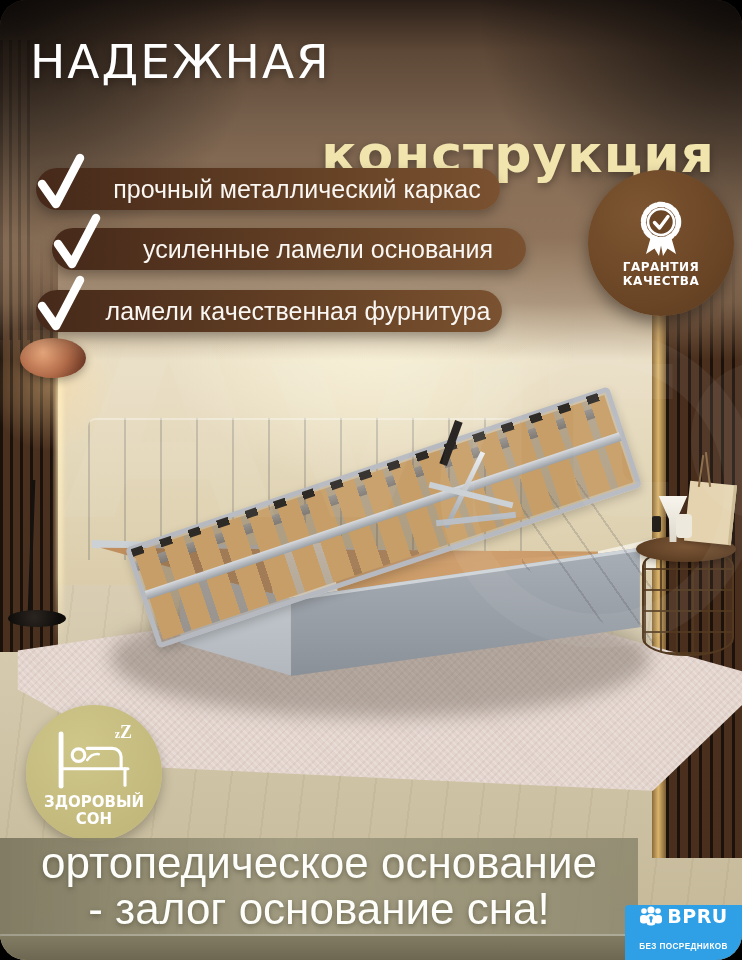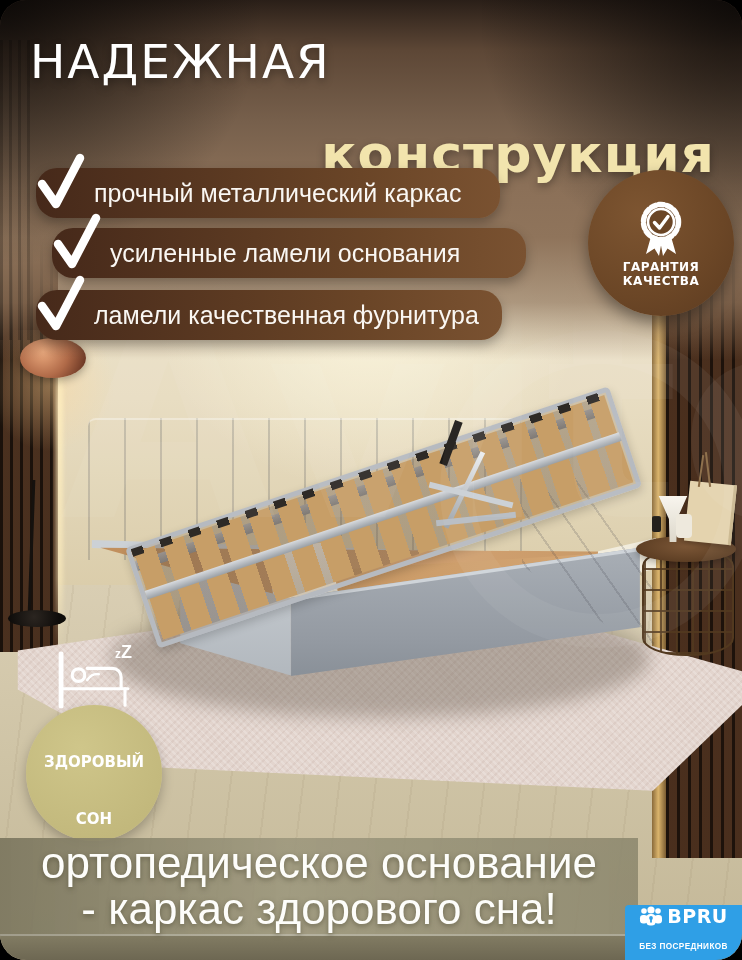--- a/index.html
+++ b/index.html
@@ -119,44 +119,44 @@
   .header-vR{left:482px;top:0;width:260px;height:340px;z-index:8;
     background:radial-gradient(circle at 100% 0,rgba(8,6,5,.85),rgba(8,6,5,0) 62%);}
   .header-stripes{left:0;top:40px;width:30px;height:300px;z-index:8;opacity:.5;
     background:repeating-linear-gradient(90deg,rgba(0,0,0,.4) 0 3px,transparent 3px 9px);}
 
   .title1{left:30px;top:34px;z-index:9;font-family:"DejaVu Sans",sans-serif;font-weight:normal;
     font-size:47px;letter-spacing:2px;color:#ffffff;text-shadow:0 3px 8px rgba(0,0,0,.35);}
   .title2{right:27px;top:124px;z-index:9;font-family:"DejaVu Sans",sans-serif;font-weight:bold;
     font-size:52px;letter-spacing:1px;color:#f2e4ad;text-shadow:0 3px 8px rgba(0,0,0,.35);}
 
-  .pill{z-index:9;height:50px;border-radius:21px;display:flex;align-items:center;
+  .pill{z-index:9;height:42px;border-radius:21px;display:flex;align-items:center;
     padding-left:58px;box-sizing:border-box;color:#faf7f3;font-size:25px;
     background:linear-gradient(90deg,#46291a,#6a4527 70%,#7a5231);
-    box-shadow:0 5px 12px rgba(0,0,0,.28);}
+    box-shadow:0 5px 12px rgba(0,0,0,.28);justify-content:center;}
   .pill-1{left:36px;top:168px;width:464px;}
   .pill-2{left:52px;top:228px;width:474px;}
   .pill-3{left:36px;top:290px;width:466px;}
   .check{position:absolute;left:-2px;top:-16px;width:54px;height:58px;}
 
   
   .qbadge{left:588px;top:170px;width:146px;height:146px;z-index:9;border-radius:50%;
     background:radial-gradient(circle at 35% 30%,#7d5531,#6b4626 60%,#5c3b20);
     box-shadow:0 7px 16px rgba(0,0,0,.4);display:flex;flex-direction:column;align-items:center;
     justify-content:center;text-align:center;color:#fff;}
   .qbadge .txt{font-family:"DejaVu Sans",sans-serif;font-weight:bold;font-size:12px;line-height:1.15;letter-spacing:.5px;}
 
   
   .sbadge{left:26px;top:705px;width:136px;height:136px;z-index:9;border-radius:50%;
     background:radial-gradient(circle at 40% 32%,#cfc68a,#c2b87c 75%);
     box-shadow:0 5px 12px rgba(0,0,0,.25);display:flex;flex-direction:column;align-items:center;
     justify-content:flex-end;padding-bottom:14px;box-sizing:border-box;text-align:center;color:#fff;}
-  .sbadge .txt{font-family:"DejaVu Sans",sans-serif;font-weight:bold;font-size:15px;line-height:1.1;margin-top:40px;}
+  .sbadge .txt{font-family:"DejaVu Sans",sans-serif;font-weight:bold;font-size:15px;line-height:1.1;}
   .sbadge .icon-wrap{position:relative;width:88px;height:62px;margin-bottom:4px;}
-  .zz{position:absolute;right:6px;top:-6px;display:block;font-family:Liberation Sans, sans-serif;
+  .zz{position:absolute;right:6px;top:-6px;display:block;font-family:Liberation Serif, serif;
     font-weight:bold;font-size:18px;color:#fff;text-align:center;}
   .zz::first-letter{font-size:12px;}
 
   
   .band{left:0;top:838px;width:638px;height:96px;z-index:10;
     background:linear-gradient(90deg,rgba(124,119,95,.93),rgba(156,151,125,.88) 45%,rgba(142,137,111,.9));
     border-bottom:2px solid rgba(255,255,255,.28);
     display:flex;flex-direction:column;align-items:center;justify-content:center;}
   .band .l{color:#fdfdfa;font-size:44px;line-height:46px;text-shadow:0 2px 5px rgba(70,65,45,.55);}
   .floor-bottom{left:0;top:934px;width:742px;height:26px;z-index:9;
@@ -272,21 +272,21 @@
         </svg>
         <span class="zz">zZ</span>
       </div>
       <div class="txt">ЗДОРОВЫЙ</div>
       <div class="txt">СОН</div>
     </div>
 
     <div class="abs floor-bottom"></div>
     <div class="abs band">
       <div class="l">ортопедическое основание</div>
-      <div class="l">- каркас здорового сна!</div>
+      <div class="l">- залог основание сна!</div>
     </div>
 
     <div class="abs brand">
       <div class="brand-row">
         <svg width="24" height="22" viewBox="0 0 24 22">
           <circle cx="5" cy="6" r="2.8" fill="#fff"></circle>
           <circle cx="19" cy="6" r="2.8" fill="#fff"></circle>
           <circle cx="12" cy="5" r="3.6" fill="#fff"></circle>
           <rect x="1" y="10" width="7.5" height="8.5" rx="3.2" fill="#fff"></rect>
           <rect x="15.5" y="10" width="7.5" height="8.5" rx="3.2" fill="#fff"></rect>

